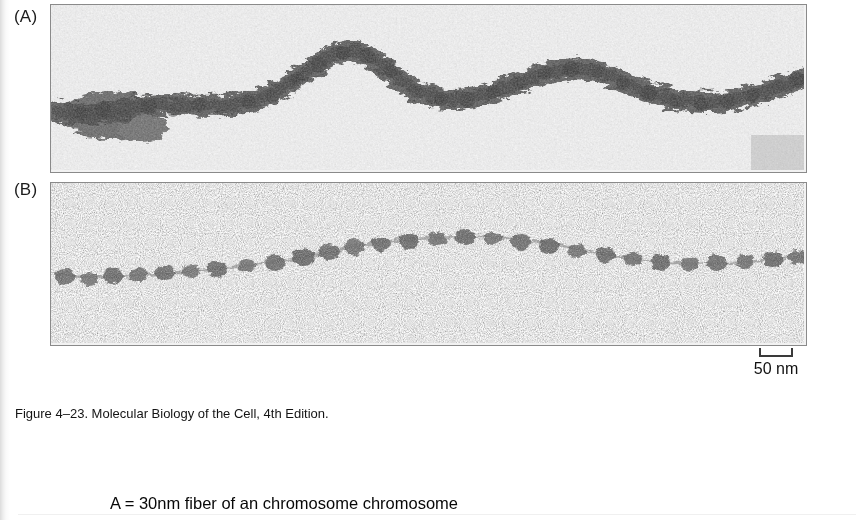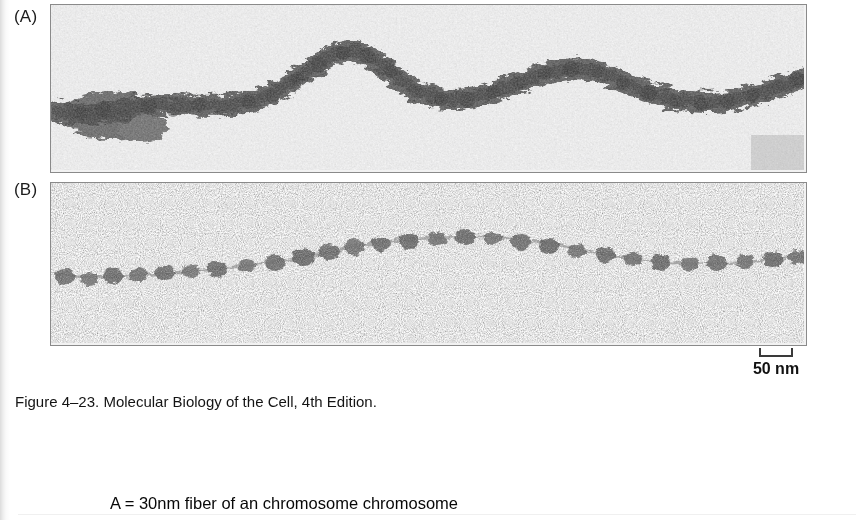--- a/index.html
+++ b/index.html
@@ -75,21 +75,20 @@
   }
   .micrograph svg { display: block; }
 
   
   #scalebar-wrap {
     position: absolute;
     left: 744px;
     top: 348px;
     width: 64px;
     text-align: center;
-    font-weight: bold;
   }
   #scalebar-bracket {
     display: block;
     margin: 0 auto;
     width: 34px;
     height: 9px;
     border-left: 2px solid #3a3a3a;
     border-right: 2px solid #3a3a3a;
     border-bottom: 2px solid #3a3a3a;
     box-sizing: border-box;
@@ -101,23 +100,23 @@
     font-size: 16px;
     line-height: 19px;
     color: #111111;
     white-space: nowrap;
   }
 
   
   #caption {
     position: absolute;
     left: 15px;
-    top: 392px;
-    font-family: "Liberation Sans", sans-serif;
-    font-size: 15px;
+    top: 404px;
+    font-family: "Liberation Sans", sans-serif;
+    font-size: 13px;
     line-height: 20px;
     color: #141414;
     white-space: nowrap;
   }
 
   
   #legend {
     position: absolute;
     left: 110px;
     top: 443px;

